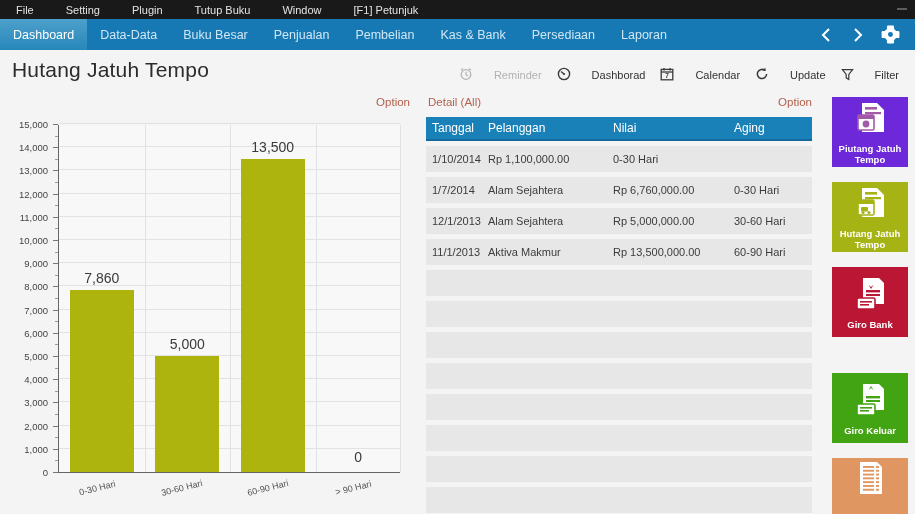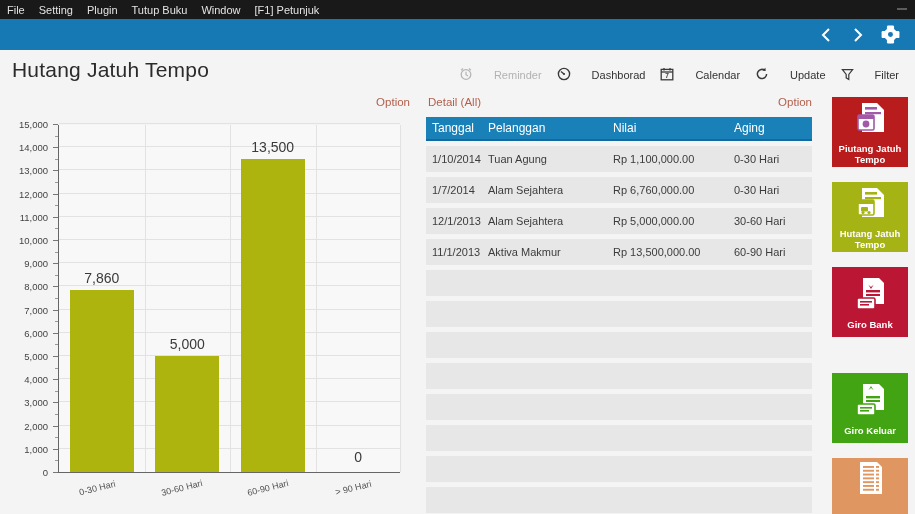--- a/index.html
+++ b/index.html
@@ -1,21 +1,21 @@
 <!DOCTYPE html>
 <html><head>
 <meta charset="utf-8">
 <style>
   * { margin:0; padding:0; box-sizing:border-box; }
   html,body { font-family:"Liberation Sans", sans-serif; }
   #app { position:relative; width:915px; height:514px; background:#f4f4f4; overflow:hidden; }
 
   
   .menubar { position:absolute; left:0; top:0; width:100%; height:19px; background:#191919; display:flex; align-items:center; }
-  .menubar .mitem { color:#e3e3e3; font-size:11px; padding:0 7px; height:100%; display:flex; align-items:center; cursor:default; }
+  .menubar .mitem { color:#e3e3e3; font-size:11px; padding:0 16px; height:100%; display:flex; align-items:center; cursor:default; }
   .minimize { position:absolute; right:8px; top:8px; width:10px; height:2px; background:#5d5d5d; }
 
   
   .navbar { position:absolute; left:0; top:19px; width:100%; height:31px; background:#1779b3; display:flex; align-items:stretch; }
   .tabs { display:flex; }
   .tab { color:#cfe7f5; font-size:12.5px; padding:0 13px; display:flex; align-items:center; }
   .tab.active { background:linear-gradient(#4da0cb,#2787ba); color:#ffffff; }
   .nav-right { margin-left:auto; display:flex; align-items:center; gap:10px; padding-right:14px; }
   .nav-icon { width:22px; height:22px; display:flex; align-items:center; justify-content:center; }
 
@@ -68,20 +68,30 @@
       <div class="mitem">File</div>
       <div class="mitem">Setting</div>
       <div class="mitem">Plugin</div>
       <div class="mitem">Tutup Buku</div>
       <div class="mitem">Window</div>
       <div class="mitem">[F1] Petunjuk</div>
     </div>
   <div class="minimize"></div>
 
   <div class="navbar">
+    <div class="tabs" id="navtabs">
+        <div class="tab active">Dashboard</div>
+        <div class="tab">Data-Data</div>
+        <div class="tab">Buku Besar</div>
+        <div class="tab">Penjualan</div>
+        <div class="tab">Pembelian</div>
+        <div class="tab">Kas &amp; Bank</div>
+        <div class="tab">Persediaan</div>
+        <div class="tab">Laporan</div>
+      </div>
     <div class="nav-right">
       <span class="nav-icon">
         <svg width="14" height="18" viewBox="0 0 14 18">
             <polyline points="10,3 4,9 10,15" fill="none" stroke="#fff" stroke-width="2"></polyline>
           </svg>
       </span>
       <span class="nav-icon">
         <svg width="14" height="18" viewBox="0 0 14 18">
             <polyline points="4,3 10,9 4,15" fill="none" stroke="#fff" stroke-width="2"></polyline>
           </svg>
@@ -239,21 +249,20 @@
     <div class="dtable">
       <div class="thead" id="thead">
           <div class="hc">Tanggal</div>
           <div class="hc">Pelanggan</div>
           <div class="hc">Nilai</div>
           <div class="hc">Aging</div>
         </div>
       <div id="tbody">
           <div class="trow">
             <div class="tc">1/10/2014</div>
-            <div class="tc">Tuan Agung</div>
             <div class="tc">Rp 1,100,000.00</div>
             <div class="tc">0-30 Hari</div>
           </div>
           <div class="trow">
             <div class="tc">1/7/2014</div>
             <div class="tc">Alam Sejahtera</div>
             <div class="tc">Rp 6,760,000.00</div>
             <div class="tc">0-30 Hari</div>
           </div>
           <div class="trow">
@@ -274,21 +283,21 @@
           <div class="trow"></div>
           <div class="trow"></div>
           <div class="trow"></div>
           <div class="trow"></div>
           <div class="trow"></div>
         </div>
     </div>
   </div>
 
   <div class="side-panel" id="sidebar">
-      <div class="sbtn" style="background: #b91c1c;">
+      <div class="sbtn" style="background: #6d28d9;">
         <span><svg width="40" height="40" viewBox="0 0 40 40">
             <path d="M12 5h15l7 7v22H12z" fill="#fff"></path>
             <rect x="15" y="9" width="12" height="2.6" fill="#a159a8"></rect>
             <rect x="15" y="14" width="16" height="2.2" fill="#a159a8"></rect>
             <rect x="8" y="17" width="16" height="15" rx="1.5" fill="#fff" stroke="#a159a8" stroke-width="1.6"></rect>
             <rect x="8" y="17" width="16" height="4" fill="#a159a8"></rect>
             <circle cx="16" cy="26" r="3.4" fill="#a159a8"></circle>
           </svg></span>
         <span class="slabel">Piutang Jatuh Tempo</span>
       </div>

